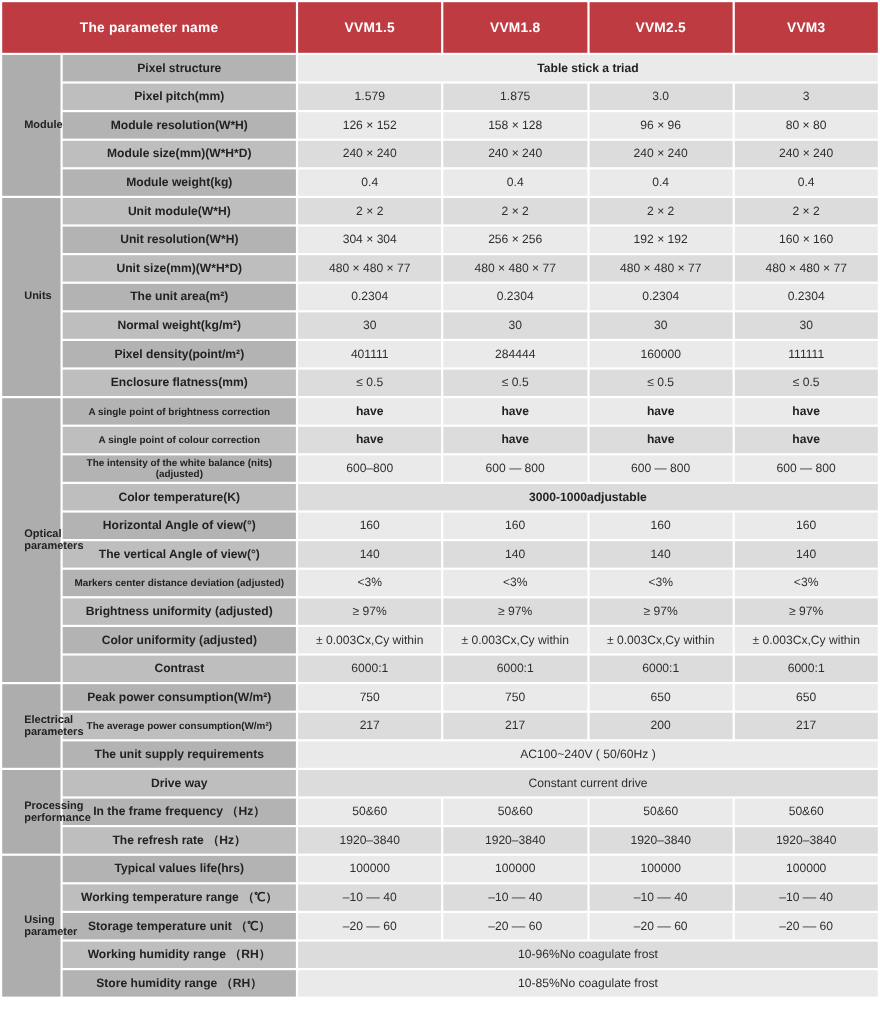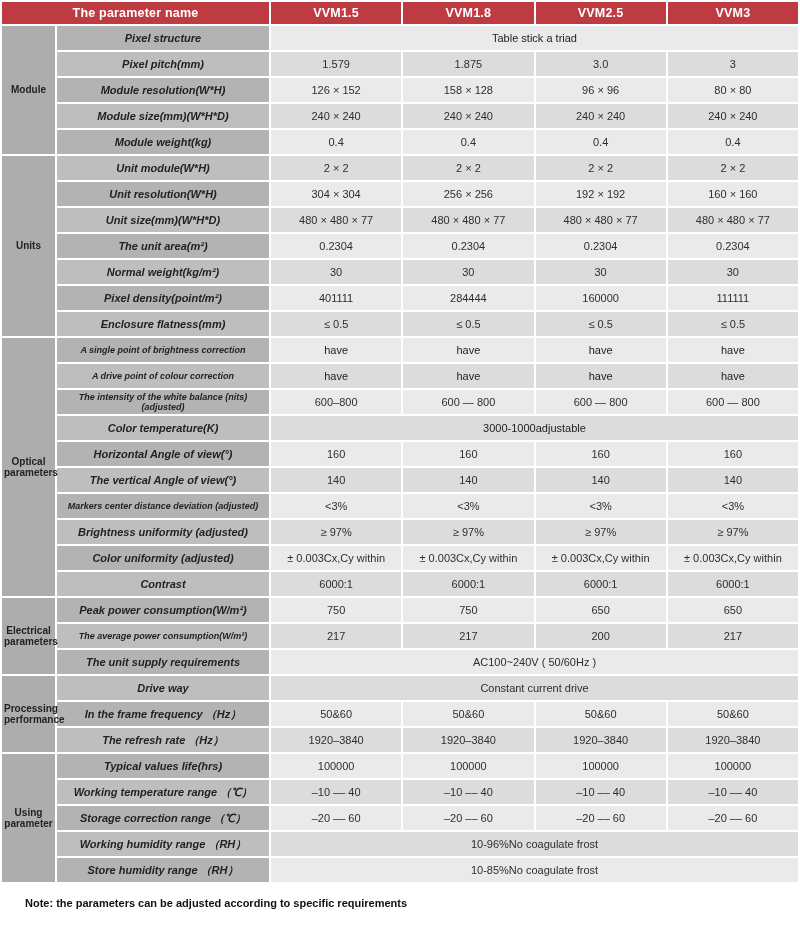--- a/index.html
+++ b/index.html
@@ -27,52 +27,51 @@
   col.c-section{width:53px;}
   col.c-label{width:212px;}
   th.red{
     background:var(--red);
     color:#ffffff;
     font-size:12.5px;
     font-weight:bold;
     height:22px;
     text-align:center;
     letter-spacing:.2px;
-    padding:0;
+    padding:12px;
   }
   td{
     text-align:center;
     vertical-align:middle;
     padding:0 3px;
     height:24px;
     line-height:1.15;
   }
   td.section{
     background:var(--section-bg);
     font-weight:bold;
     font-size:10px;
     color:var(--ink);
-    padding:0 2px;
+    padding:0 20px;
   }
   td.label{
     font-weight:bold;
     font-size:11px;
     color:var(--ink);
-    font-style:italic;
   }
   td.label.small{font-size:9px;margin-left:24px;}
   td.label.even{background:var(--label-even);}
   td.label.odd{background:var(--label-odd);}
   td.value{
     font-size:11px;
     color:#2e2e2e;
   }
   td.value.even{background:var(--value-even);}
   td.value.odd{background:var(--value-odd);}
-  td.value.bold{font-weight:normal;color:var(--ink);}
+  td.value.bold{font-weight:bold;color:var(--ink);}
   .note{
     font-size:11px;
     font-weight:bold;
     color:#111111;
     margin:13px 0 0 25px;
   }
 </style>
 </head>
 <body>
 
@@ -181,21 +180,21 @@
         </tr>
         <tr>
           <td class="section" rowspan="10">Optical parameters</td>
           <td class="label even small">A single point of brightness correction</td>
           <td class="value even bold">have</td>
           <td class="value even bold">have</td>
           <td class="value even bold">have</td>
           <td class="value even bold">have</td>
         </tr>
         <tr>
-          <td class="label odd small">A drive point of colour correction</td>
+          <td class="label odd small">A single point of colour correction</td>
           <td class="value odd bold">have</td>
           <td class="value odd bold">have</td>
           <td class="value odd bold">have</td>
           <td class="value odd bold">have</td>
         </tr>
         <tr>
           <td class="label even small">The intensity of the white balance (nits) (adjusted)</td>
           <td class="value even">600–800</td>
           <td class="value even">600 — 800</td>
           <td class="value even">600 — 800</td>
@@ -294,30 +293,29 @@
           <td class="value even">100000</td>
         </tr>
         <tr>
           <td class="label odd">Working temperature range （℃）</td>
           <td class="value odd">–10 –– 40</td>
           <td class="value odd">–10 –– 40</td>
           <td class="value odd">–10 –– 40</td>
           <td class="value odd">–10 –– 40</td>
         </tr>
         <tr>
-          <td class="label even">Storage correction range （℃）</td>
+          <td class="label even">Storage temperature unit （℃）</td>
           <td class="value even">–20 –– 60</td>
           <td class="value even">–20 –– 60</td>
           <td class="value even">–20 –– 60</td>
           <td class="value even">–20 –– 60</td>
         </tr>
         <tr>
           <td class="label odd">Working humidity range （RH）</td>
           <td colspan="4" class="value odd">10-96%No coagulate frost</td>
         </tr>
         <tr>
           <td class="label even">Store humidity range （RH）</td>
           <td colspan="4" class="value even">10-85%No coagulate frost</td>
         </tr>
       </tbody>
   </table>
-  <div class="note">Note: the parameters can be adjusted according to specific requirements</div>
 </div>
 
 </body></html>

